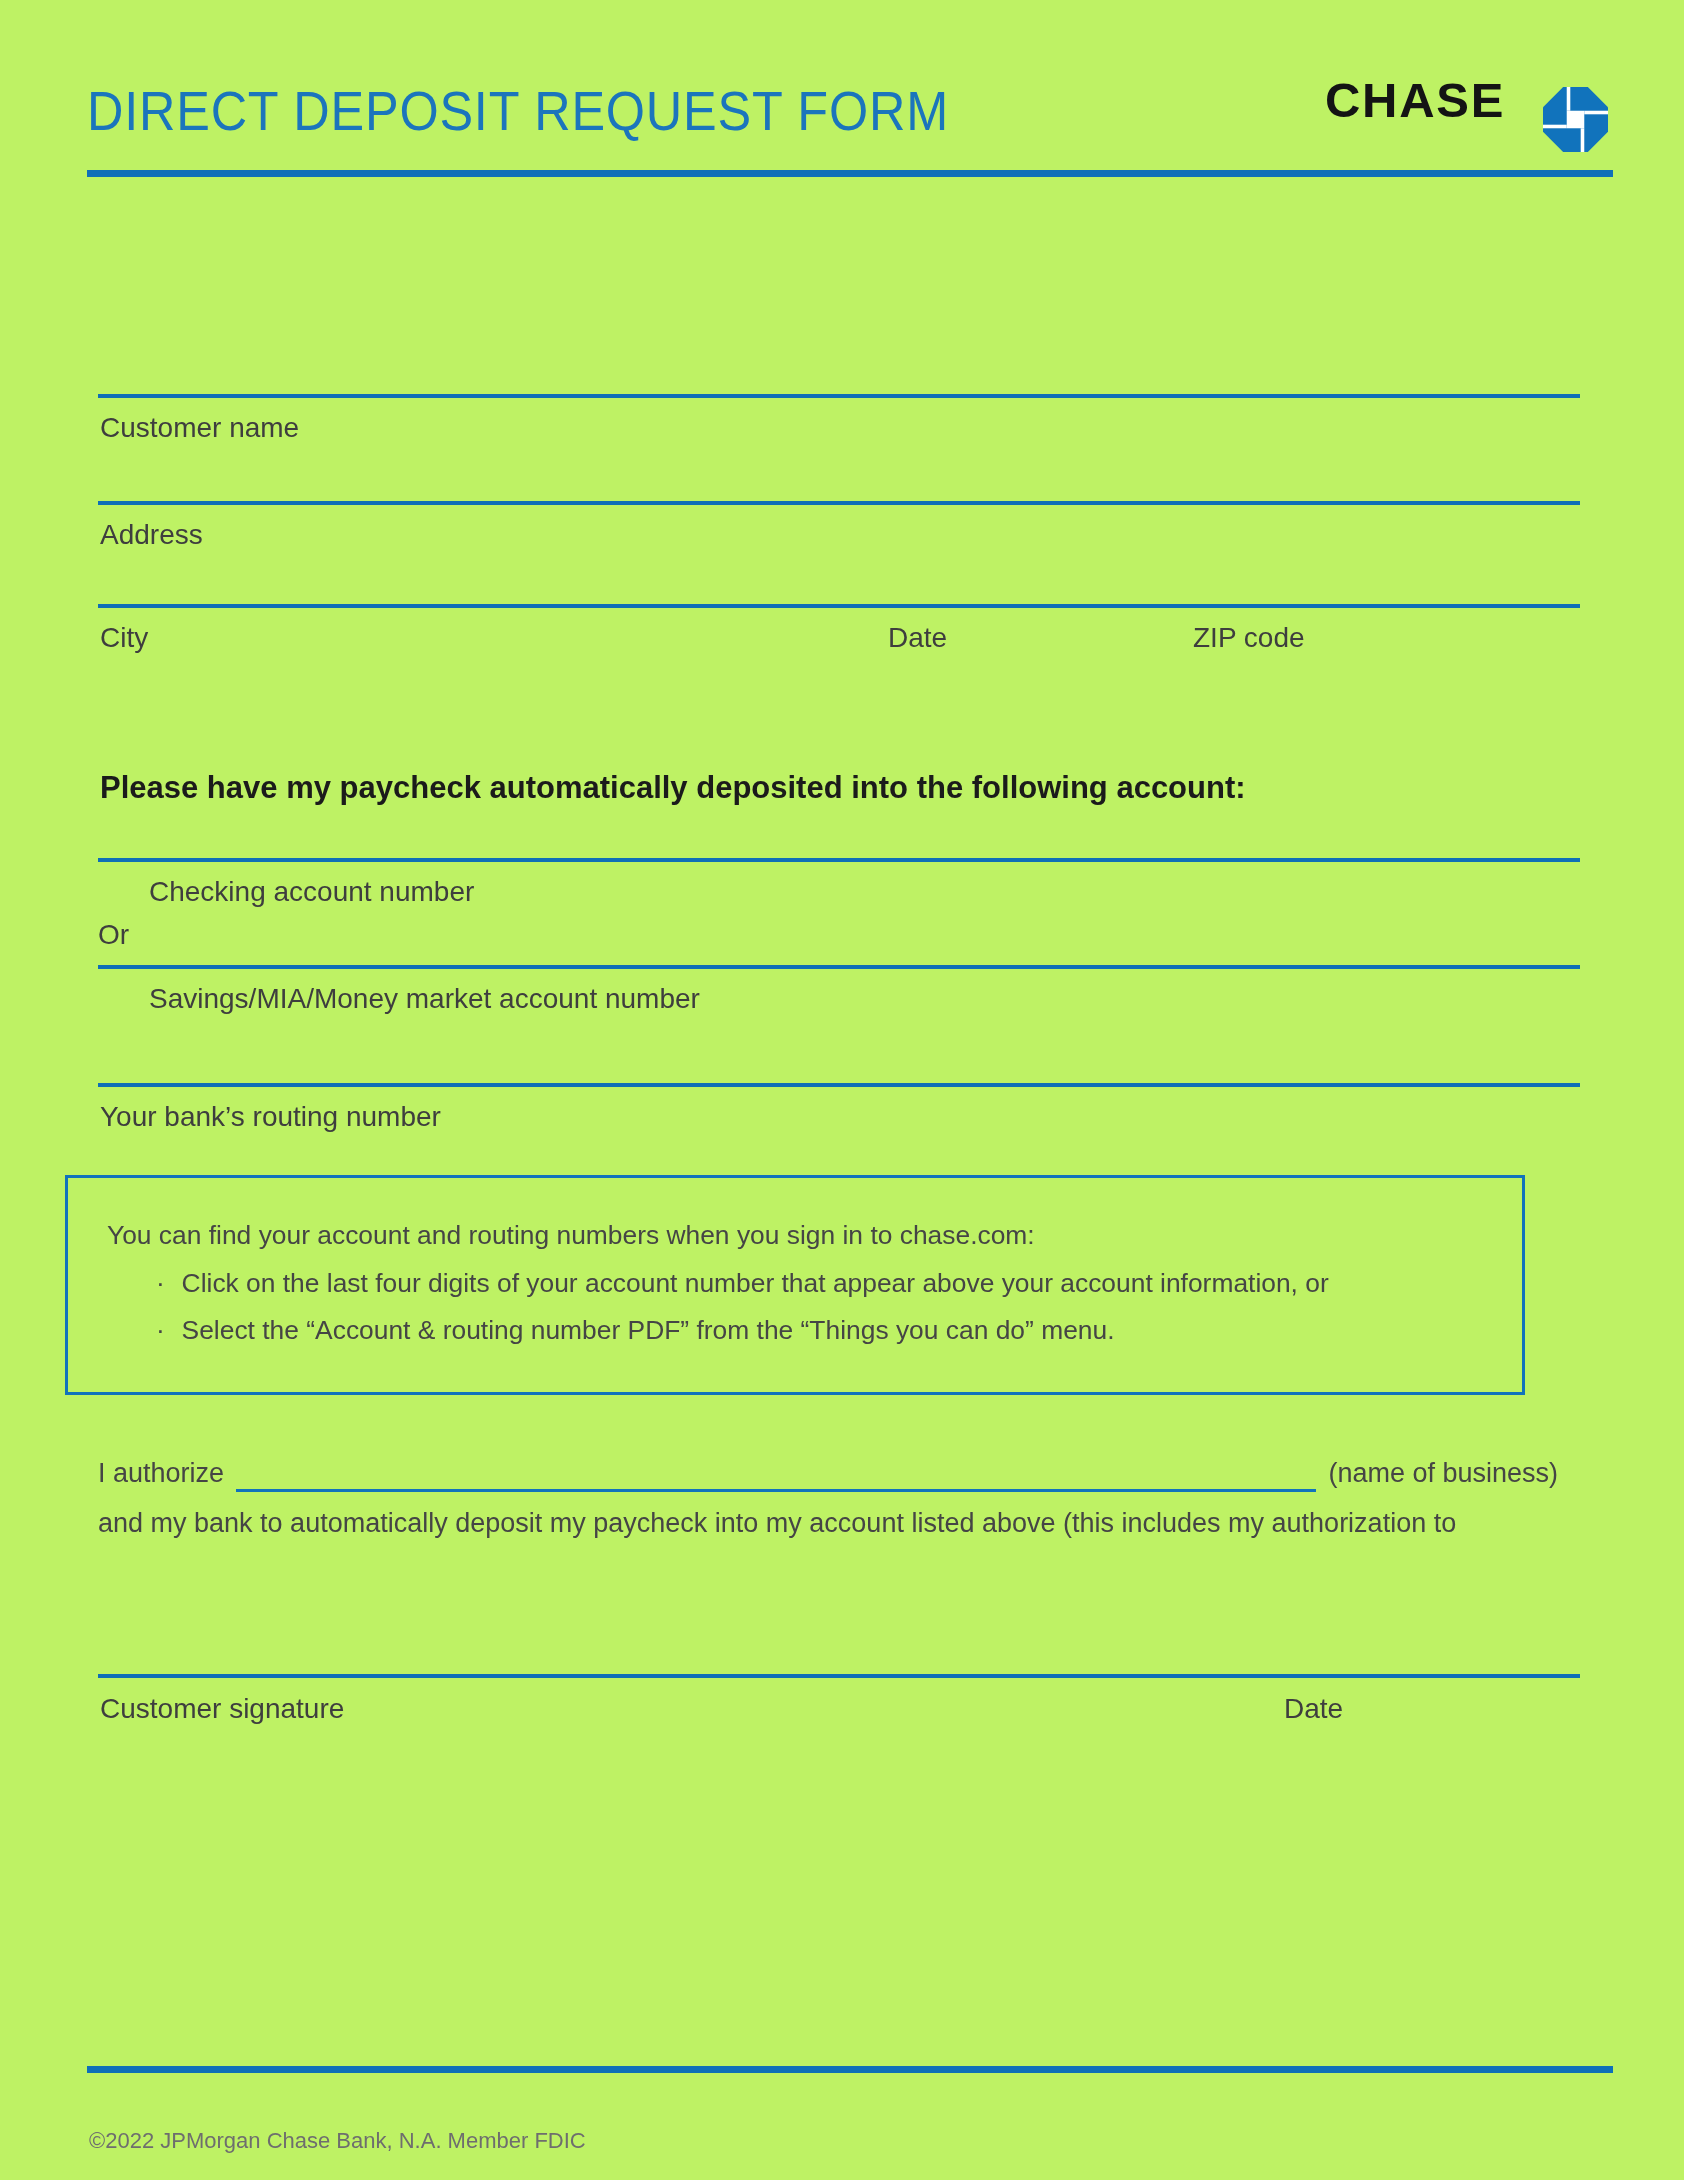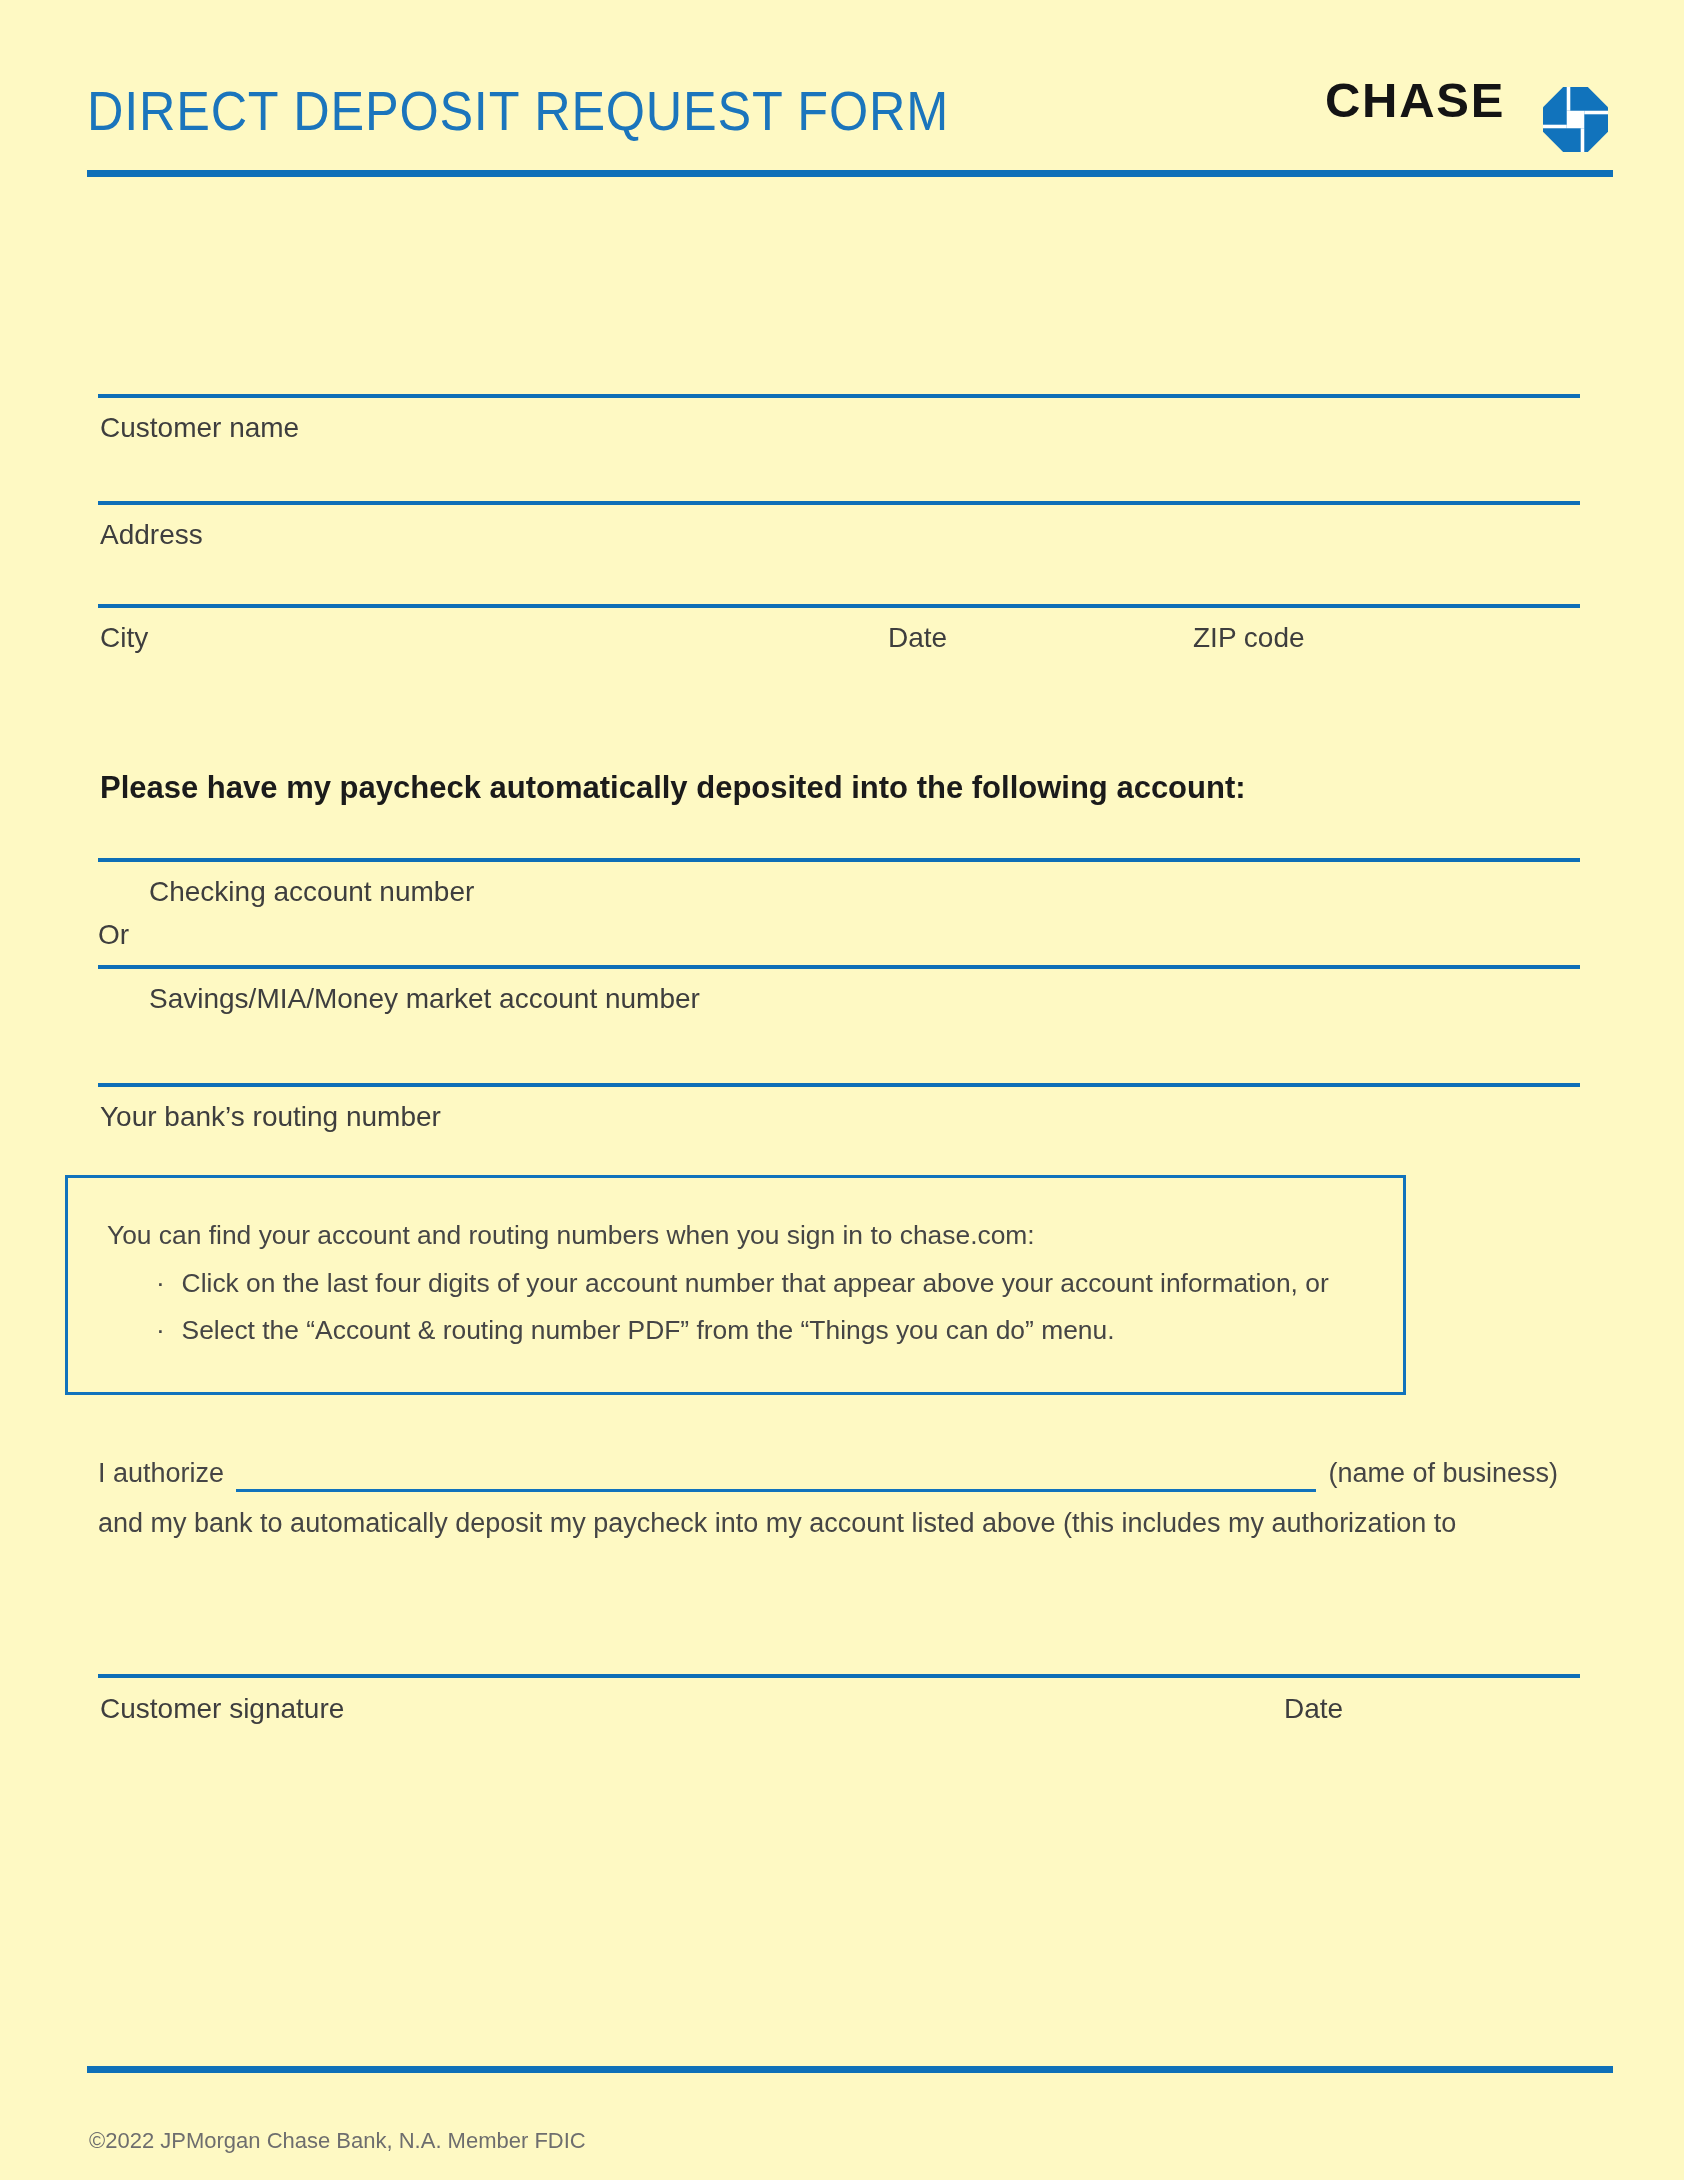--- a/index.html
+++ b/index.html
@@ -1,17 +1,17 @@
 <!DOCTYPE html>
 <html style="font-size:13.6px"><head>
 <meta charset="utf-8">
 <style>
   html,body{margin:0;padding:0;background:#ffffff;}
   .page{
-    position:relative;width:1685px;height:2181px;background:#fef9c3;
+    position:relative;width:1685px;height:2181px;background:#bef264;
     font-family:"Liberation Sans",sans-serif;overflow:hidden;
   }
   
   .title{
     position:absolute;top:83px;left:87px;
     font-size:56px;font-weight:400;letter-spacing:0.9px;line-height:1;
     color:#1b75bc;white-space:nowrap;
     transform:scaleX(.9);transform-origin:left top;
   }
   .wordmark{
@@ -43,21 +43,21 @@
   .lab-routing{top:1100px;left:100px;}
   .lab-sig{top:1692px;left:100px;}
   .lab-date{top:1692px;left:1284px;}
   
   .section-heading{
     position:absolute;top:770px;left:100px;
     font-size:31px;font-weight:bold;color:#1b1b1b;white-space:nowrap;
   }
   
   .infobox{
-    position:absolute;top:1175px;left:65px;width:1341px;height:220px;
+    position:absolute;top:1175px;left:65px;width:1460px;height:220px;
     border:3.4px solid #1173bc;box-sizing:border-box;
   }
   .infobox-inner{padding:41px 24px 0 39px;font-size:26.4px;color:#454545;line-height:1.25;}
   .infobox-lead{white-space:nowrap;}
   .bullet-item{display:flex;padding-left:49px;margin-top:14.5px;white-space:nowrap;}
   .bullet-glyph{width:25.6px;flex:0 0 25.6px;}
   
   .auth{position:absolute;top:1455px;left:98px;width:1482px;font-size:27px;color:#454545;}
   .auth-row{display:flex;align-items:flex-end;padding-right:22px;}
   .auth-lead,.auth-suffix{white-space:nowrap;line-height:37px;}

